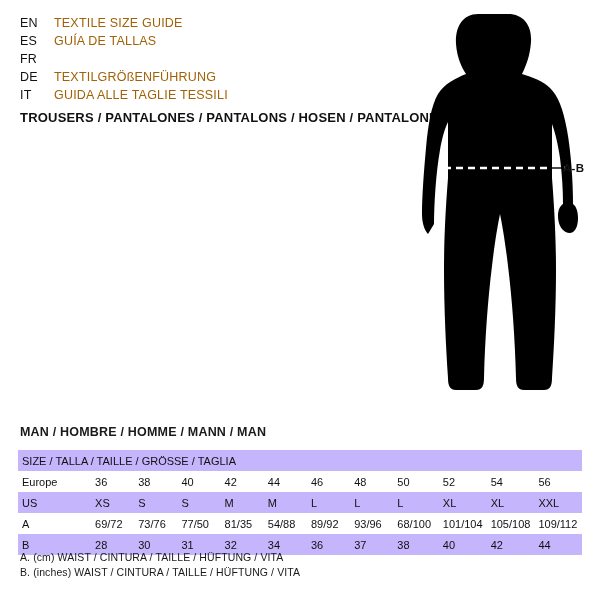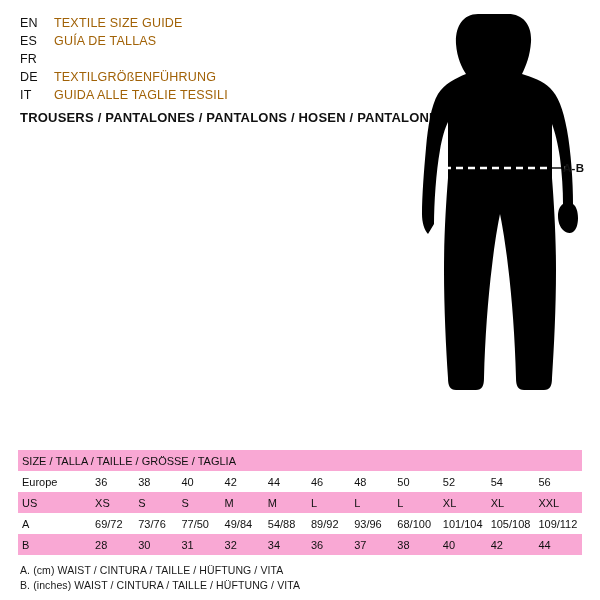--- a/index.html
+++ b/index.html
@@ -95,41 +95,40 @@
     border-collapse: collapse;
     font-size: 11px;
   }
   table.sizes td {
     padding: 2px 2px 2px 4px;
     height: 17px;
     white-space: nowrap;
     color: #111;
   }
   table.sizes tr.shade td {
-    background: #f9a8d4;
+    background: #c4b5fd;
   }
   table.sizes td.label {
     width: 86px;
   }
   table.sizes td.v {
     width: 43px;
     text-align: left;
   }
   tr.head td {
     font-weight: normal;
   }
 
   .footnotes {
     position: absolute;
     left: 20px;
     top: 550px;
     font-size: 10.5px;
     line-height: 15px;
     letter-spacing: 0.1px;
-    margin-top: 13px;
   }
   .footnotes div { white-space: nowrap; }
 </style>
 </head>
 <body>
 
 <div class="page">
 
   <div class="lang-block">
     <div class="lang-row">
@@ -197,20 +196,21 @@
         C 126,58 130,48 131,34
         C 132,18 124,6 108,6
         Z"></path>
 
       <line x1="44" y1="160" x2="166" y2="160" stroke="#ffffff" stroke-width="2.5" stroke-dasharray="7,5"></line>
       <line x1="150" y1="160" x2="168" y2="160" stroke="#000000" stroke-width="1.4"></line>
     </svg>
     <div class="ab-label">A-B</div>
   </div>
 
+  <div class="table-title">MAN / HOMBRE / HOMME / MANN / MAN</div>
 
   <table class="sizes">
     <tbody>
         <tr class="shade head">
       <td class="label" colspan="12">SIZE / TALLA / TAILLE / GRÖSSE / TAGLIA</td>
     </tr>
     <tr>
       <td class="label">Europe</td>
       <td class="v">36</td>
       <td class="v">38</td>
@@ -236,21 +236,21 @@
       <td class="v">L</td>
       <td class="v">XL</td>
       <td class="v">XL</td>
       <td class="v">XXL</td>
     </tr>
     <tr>
       <td class="label">A</td>
       <td class="v">69/72</td>
       <td class="v">73/76</td>
       <td class="v">77/50</td>
-      <td class="v">49/84</td>
+      <td class="v">81/35</td>
       <td class="v">54/88</td>
       <td class="v">89/92</td>
       <td class="v">93/96</td>
       <td class="v">68/100</td>
       <td class="v">101/104</td>
       <td class="v">105/108</td>
       <td class="v">109/112</td>
     </tr>
     <tr class="shade">
       <td class="label">B</td>

